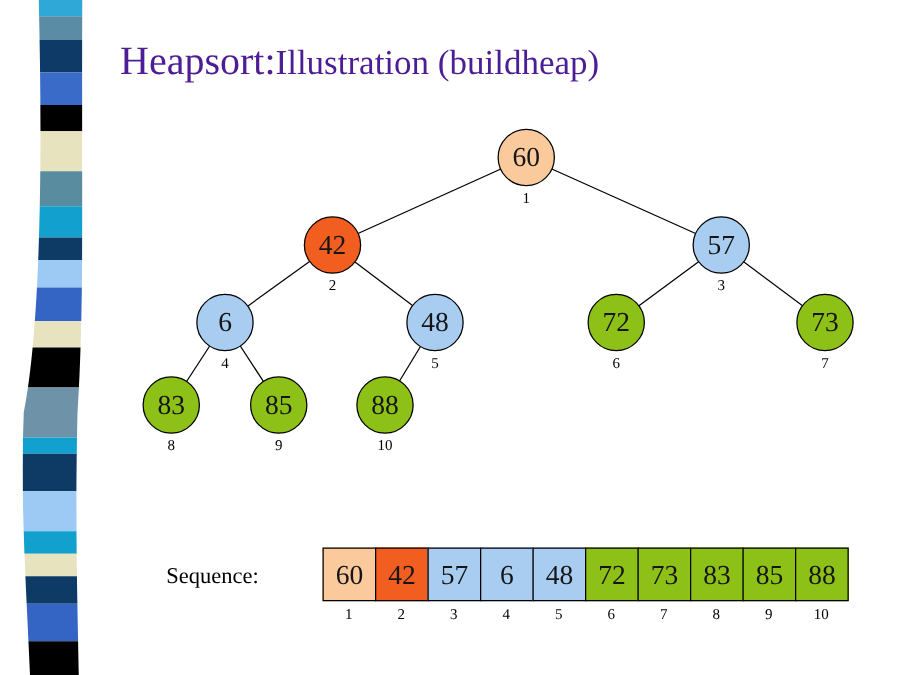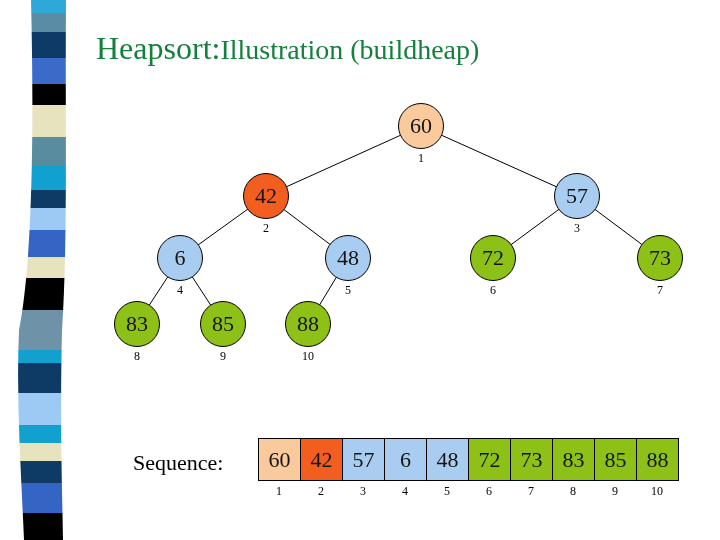--- a/index.html
+++ b/index.html
@@ -41,21 +41,21 @@
   .i3{left:557px;top:221px;}
   .i4{left:160px;top:283px;}
   .i5{left:328px;top:283px;}
   .i6{left:473px;top:283px;}
   .i7{left:640px;top:283px;}
   .i8{left:117px;top:349px;}
   .i9{left:203px;top:349px;}
   .i10{left:288px;top:349px;}
 
   
-  .seq-label{position:absolute;left:133px;top:450px;font-size:22px;color:#000;z-index:2;}
+  .seq-label{position:absolute;left:133px;top:450px;font-size:18px;color:#000;z-index:2;}
   .seq-row{position:absolute;left:258px;top:438px;display:flex;z-index:2;}
   .scell{
     width:43px;height:43px;border:1px solid #000;box-sizing:border-box;
     display:flex;align-items:center;justify-content:center;
   }
   .scell + .scell{margin-left:-1px;}
   .scell span{font-size:22px;color:#151515;line-height:1;}
   .seq-idx-row{position:absolute;left:258px;top:484px;display:flex;z-index:2;}
   .sidx{width:42px;text-align:center;font-size:12px;color:#000;}
 </style>
@@ -98,21 +98,21 @@
       <line x1="266" y1="196" x2="180" y2="258"></line>
       <line x1="266" y1="196" x2="348" y2="258"></line>
       <line x1="577" y1="196" x2="493" y2="258"></line>
       <line x1="577" y1="196" x2="660" y2="258"></line>
       <line x1="180" y1="258" x2="137" y2="324"></line>
       <line x1="180" y1="258" x2="223" y2="324"></line>
       <line x1="348" y1="258" x2="308" y2="324"></line>
     </g>
 </svg>
 
-<div class="title" style="color: #15803d;">
+<div class="title" style="color: #4c1d95;">
   <span class="t1">Heapsort:</span><span class="t2">Illustration (buildheap)</span>
 </div>
 
 <div class="tnode n1" style="background: rgb(251, 202, 156);">
     <span class="tnum">60</span>
   </div>
 <div class="tnode n2" style="background: rgb(241, 94, 31);">
     <span class="tnum">42</span>
   </div>
 <div class="tnode n3" style="background: rgb(169, 205, 240);">

